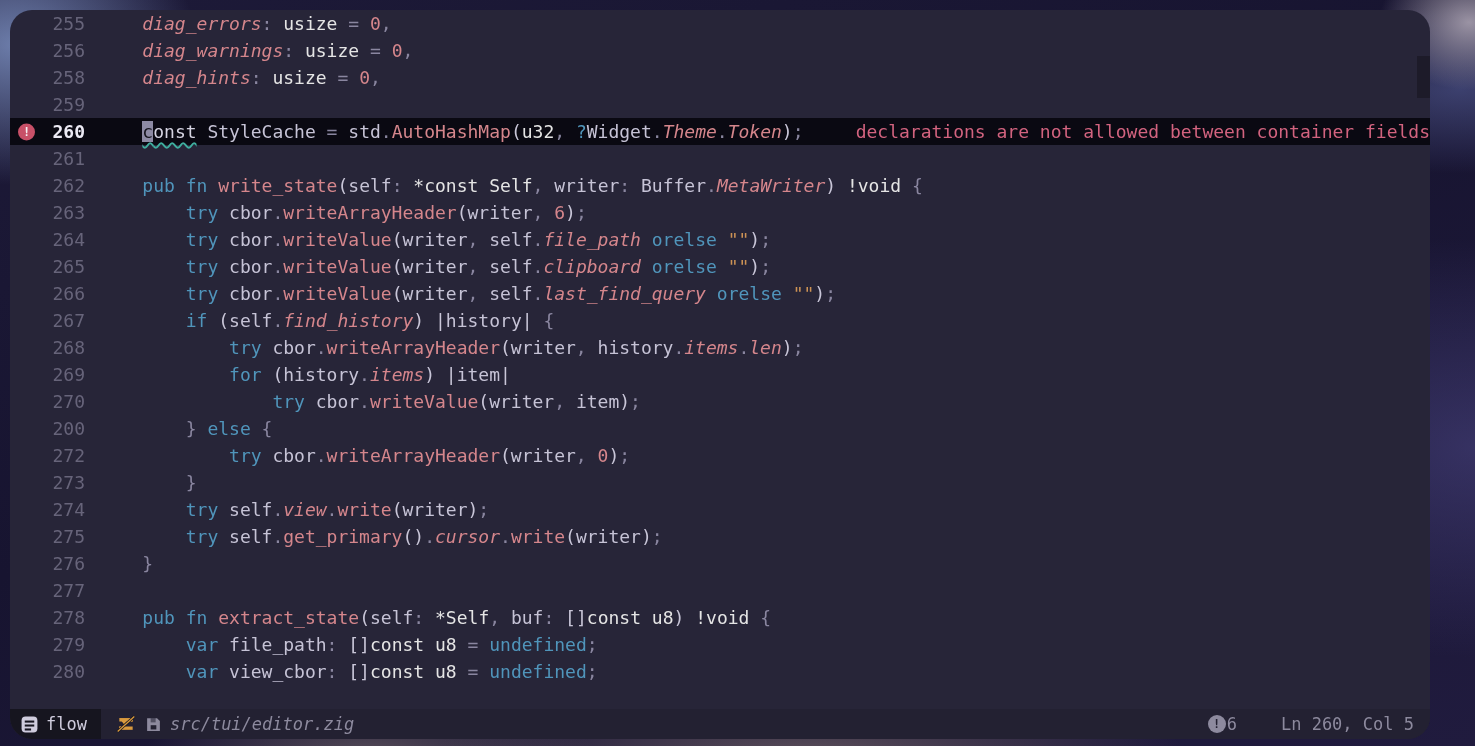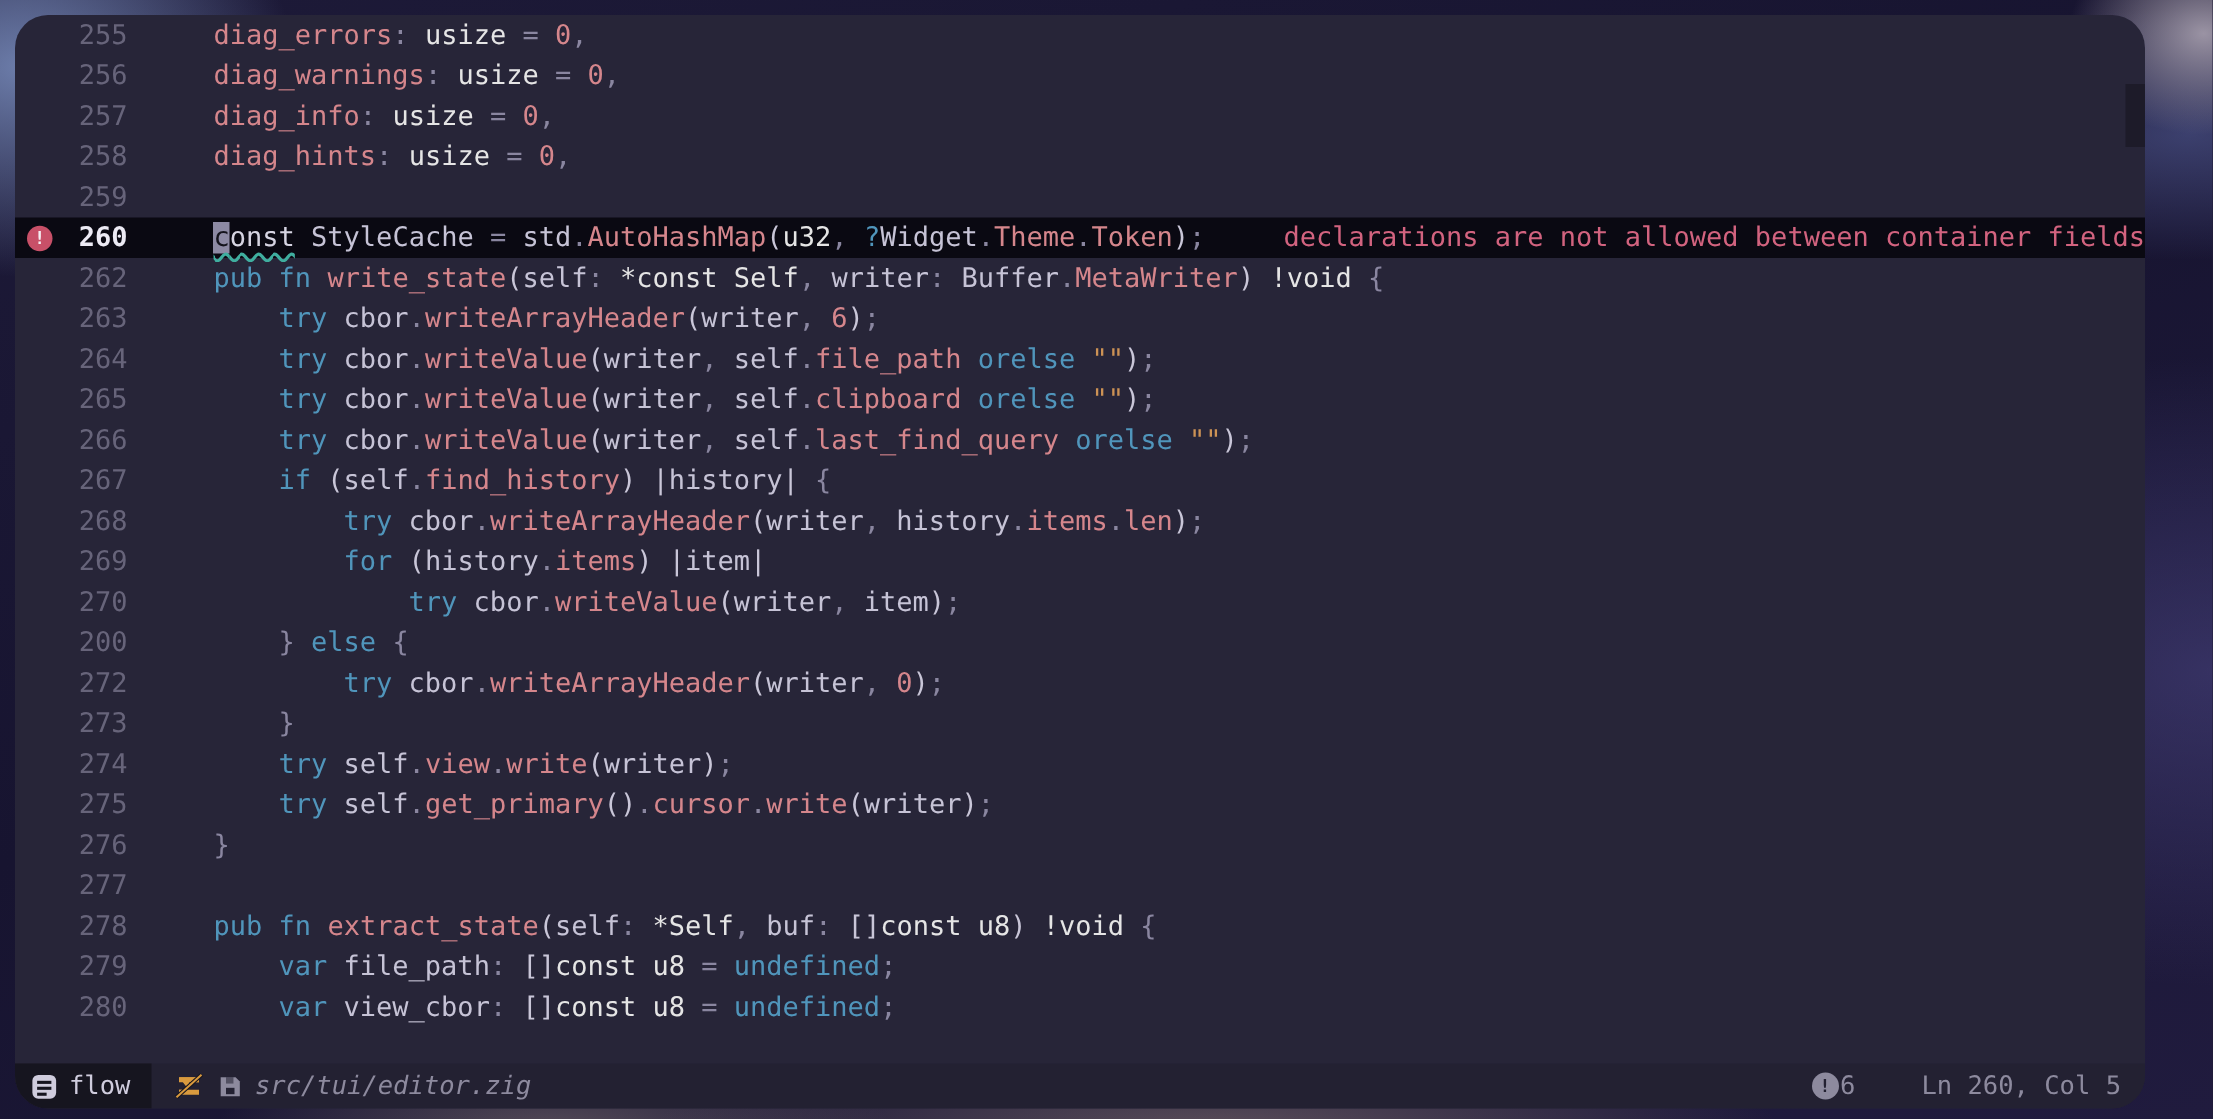--- a/index.html
+++ b/index.html
@@ -45,21 +45,21 @@
   .code { flex:0 1 auto; }
   .diag {
     margin-left:auto; color:#d2637f; font-size:18px;
   }
   
   .tok-t { color:#c6c3d6; }
   .tok-k { color:#5095bb; }
   .tok-y { color:#e5e5e5; }
   .tok-f { color:#d5868c; }
   .tok-n { color:#d5868c; }
-  .tok-i { color:#d5868c; }
+  .tok-i { color:#d5868c; font-style:italic; }
   .tok-p { color:#8a86a0; }
   .tok-b { color:#c9c6d8; }
   .tok-s { color:#cc9255; }
   .tok-sq {
     color:#d6d4e2;
     text-decoration-line:underline; text-decoration-style:wavy;
     text-decoration-color:#3fae9f; text-decoration-thickness:2px;
     text-underline-offset:4px;
   }
   .tok-cur { background:#8d8aa4; color:#14131c; }
@@ -85,24 +85,24 @@
 </style>
 </head>
 <body>
 
 <div class="panel">
   <div class="code-area">
     <div class="scroll-thumb"></div>
     <div>
         <div class="line"><span class="gutter">255</span><span class="code"><span class="tok-t">    </span><span class="tok-i">diag_errors</span><span class="tok-p">: </span><span class="tok-y">usize</span><span class="tok-p"> = </span><span class="tok-n">0</span><span class="tok-p">,</span></span></div>
         <div class="line"><span class="gutter">256</span><span class="code"><span class="tok-t">    </span><span class="tok-i">diag_warnings</span><span class="tok-p">: </span><span class="tok-y">usize</span><span class="tok-p"> = </span><span class="tok-n">0</span><span class="tok-p">,</span></span></div>
-        <div class="line"><span class="gutter">257</span><span class="code"><span class="tok-t">    </span><span class="tok-i">diag_info</span><span class="tok-p">: </span><span class="tok-y">usize</span><span class="tok-p"> = </span><span class="tok-n">0</span><span class="tok-p">,</span></span></div>
         <div class="line"><span class="gutter">258</span><span class="code"><span class="tok-t">    </span><span class="tok-i">diag_hints</span><span class="tok-p">: </span><span class="tok-y">usize</span><span class="tok-p"> = </span><span class="tok-n">0</span><span class="tok-p">,</span></span></div>
         <div class="line"><span class="gutter">259</span><span class="code"></span></div>
         <div class="line err"><span class="err-badge">!</span><span class="gutter">260</span><span class="code"><span class="tok-t">    </span><span class="tok-cur tok-sq">c</span><span class="tok-sq">onst</span><span class="tok-t"> StyleCache </span><span class="tok-p">= </span><span class="tok-t">std</span><span class="tok-p">.</span><span class="tok-f">AutoHashMap</span><span class="tok-b">(</span><span class="tok-y">u32</span><span class="tok-p">, </span><span class="tok-k">?</span><span class="tok-t">Widget</span><span class="tok-p">.</span><span class="tok-i">Theme</span><span class="tok-p">.</span><span class="tok-i">Token</span><span class="tok-b">)</span><span class="tok-p">;</span></span><span class="diag">declarations are not allowed between container fields</span></div>
+        <div class="line"><span class="gutter">261</span><span class="code"></span></div>
         <div class="line"><span class="gutter">262</span><span class="code"><span class="tok-t">    </span><span class="tok-k">pub</span><span class="tok-t"> </span><span class="tok-k">fn</span><span class="tok-t"> </span><span class="tok-f">write_state</span><span class="tok-b">(</span><span class="tok-t">self</span><span class="tok-p">: </span><span class="tok-y">*const</span><span class="tok-t"> </span><span class="tok-y">Self</span><span class="tok-p">, </span><span class="tok-t">writer</span><span class="tok-p">: </span><span class="tok-t">Buffer</span><span class="tok-p">.</span><span class="tok-i">MetaWriter</span><span class="tok-b">)</span><span class="tok-t"> </span><span class="tok-y">!void</span><span class="tok-t"> </span><span class="tok-p">{</span></span></div>
         <div class="line"><span class="gutter">263</span><span class="code"><span class="tok-t">        </span><span class="tok-k">try</span><span class="tok-t"> cbor</span><span class="tok-p">.</span><span class="tok-f">writeArrayHeader</span><span class="tok-b">(</span><span class="tok-t">writer</span><span class="tok-p">, </span><span class="tok-n">6</span><span class="tok-b">)</span><span class="tok-p">;</span></span></div>
         <div class="line"><span class="gutter">264</span><span class="code"><span class="tok-t">        </span><span class="tok-k">try</span><span class="tok-t"> cbor</span><span class="tok-p">.</span><span class="tok-f">writeValue</span><span class="tok-b">(</span><span class="tok-t">writer</span><span class="tok-p">, </span><span class="tok-t">self</span><span class="tok-p">.</span><span class="tok-i">file_path</span><span class="tok-t"> </span><span class="tok-k">orelse</span><span class="tok-t"> </span><span class="tok-s">""</span><span class="tok-b">)</span><span class="tok-p">;</span></span></div>
         <div class="line"><span class="gutter">265</span><span class="code"><span class="tok-t">        </span><span class="tok-k">try</span><span class="tok-t"> cbor</span><span class="tok-p">.</span><span class="tok-f">writeValue</span><span class="tok-b">(</span><span class="tok-t">writer</span><span class="tok-p">, </span><span class="tok-t">self</span><span class="tok-p">.</span><span class="tok-i">clipboard</span><span class="tok-t"> </span><span class="tok-k">orelse</span><span class="tok-t"> </span><span class="tok-s">""</span><span class="tok-b">)</span><span class="tok-p">;</span></span></div>
         <div class="line"><span class="gutter">266</span><span class="code"><span class="tok-t">        </span><span class="tok-k">try</span><span class="tok-t"> cbor</span><span class="tok-p">.</span><span class="tok-f">writeValue</span><span class="tok-b">(</span><span class="tok-t">writer</span><span class="tok-p">, </span><span class="tok-t">self</span><span class="tok-p">.</span><span class="tok-i">last_find_query</span><span class="tok-t"> </span><span class="tok-k">orelse</span><span class="tok-t"> </span><span class="tok-s">""</span><span class="tok-b">)</span><span class="tok-p">;</span></span></div>
         <div class="line"><span class="gutter">267</span><span class="code"><span class="tok-t">        </span><span class="tok-k">if</span><span class="tok-t"> </span><span class="tok-b">(</span><span class="tok-t">self</span><span class="tok-p">.</span><span class="tok-i">find_history</span><span class="tok-b">)</span><span class="tok-t"> </span><span class="tok-b">|</span><span class="tok-t">history</span><span class="tok-b">|</span><span class="tok-t"> </span><span class="tok-p">{</span></span></div>
         <div class="line"><span class="gutter">268</span><span class="code"><span class="tok-t">            </span><span class="tok-k">try</span><span class="tok-t"> cbor</span><span class="tok-p">.</span><span class="tok-f">writeArrayHeader</span><span class="tok-b">(</span><span class="tok-t">writer</span><span class="tok-p">, </span><span class="tok-t">history</span><span class="tok-p">.</span><span class="tok-i">items</span><span class="tok-p">.</span><span class="tok-i">len</span><span class="tok-b">)</span><span class="tok-p">;</span></span></div>
         <div class="line"><span class="gutter">269</span><span class="code"><span class="tok-t">            </span><span class="tok-k">for</span><span class="tok-t"> </span><span class="tok-b">(</span><span class="tok-t">history</span><span class="tok-p">.</span><span class="tok-i">items</span><span class="tok-b">)</span><span class="tok-t"> </span><span class="tok-b">|</span><span class="tok-t">item</span><span class="tok-b">|</span></span></div>
         <div class="line"><span class="gutter">270</span><span class="code"><span class="tok-t">                </span><span class="tok-k">try</span><span class="tok-t"> cbor</span><span class="tok-p">.</span><span class="tok-f">writeValue</span><span class="tok-b">(</span><span class="tok-t">writer</span><span class="tok-p">, </span><span class="tok-t">item</span><span class="tok-b">)</span><span class="tok-p">;</span></span></div>
         <div class="line"><span class="gutter">200</span><span class="code"><span class="tok-t">        </span><span class="tok-p">}</span><span class="tok-t"> </span><span class="tok-k">else</span><span class="tok-t"> </span><span class="tok-p">{</span></span></div>

